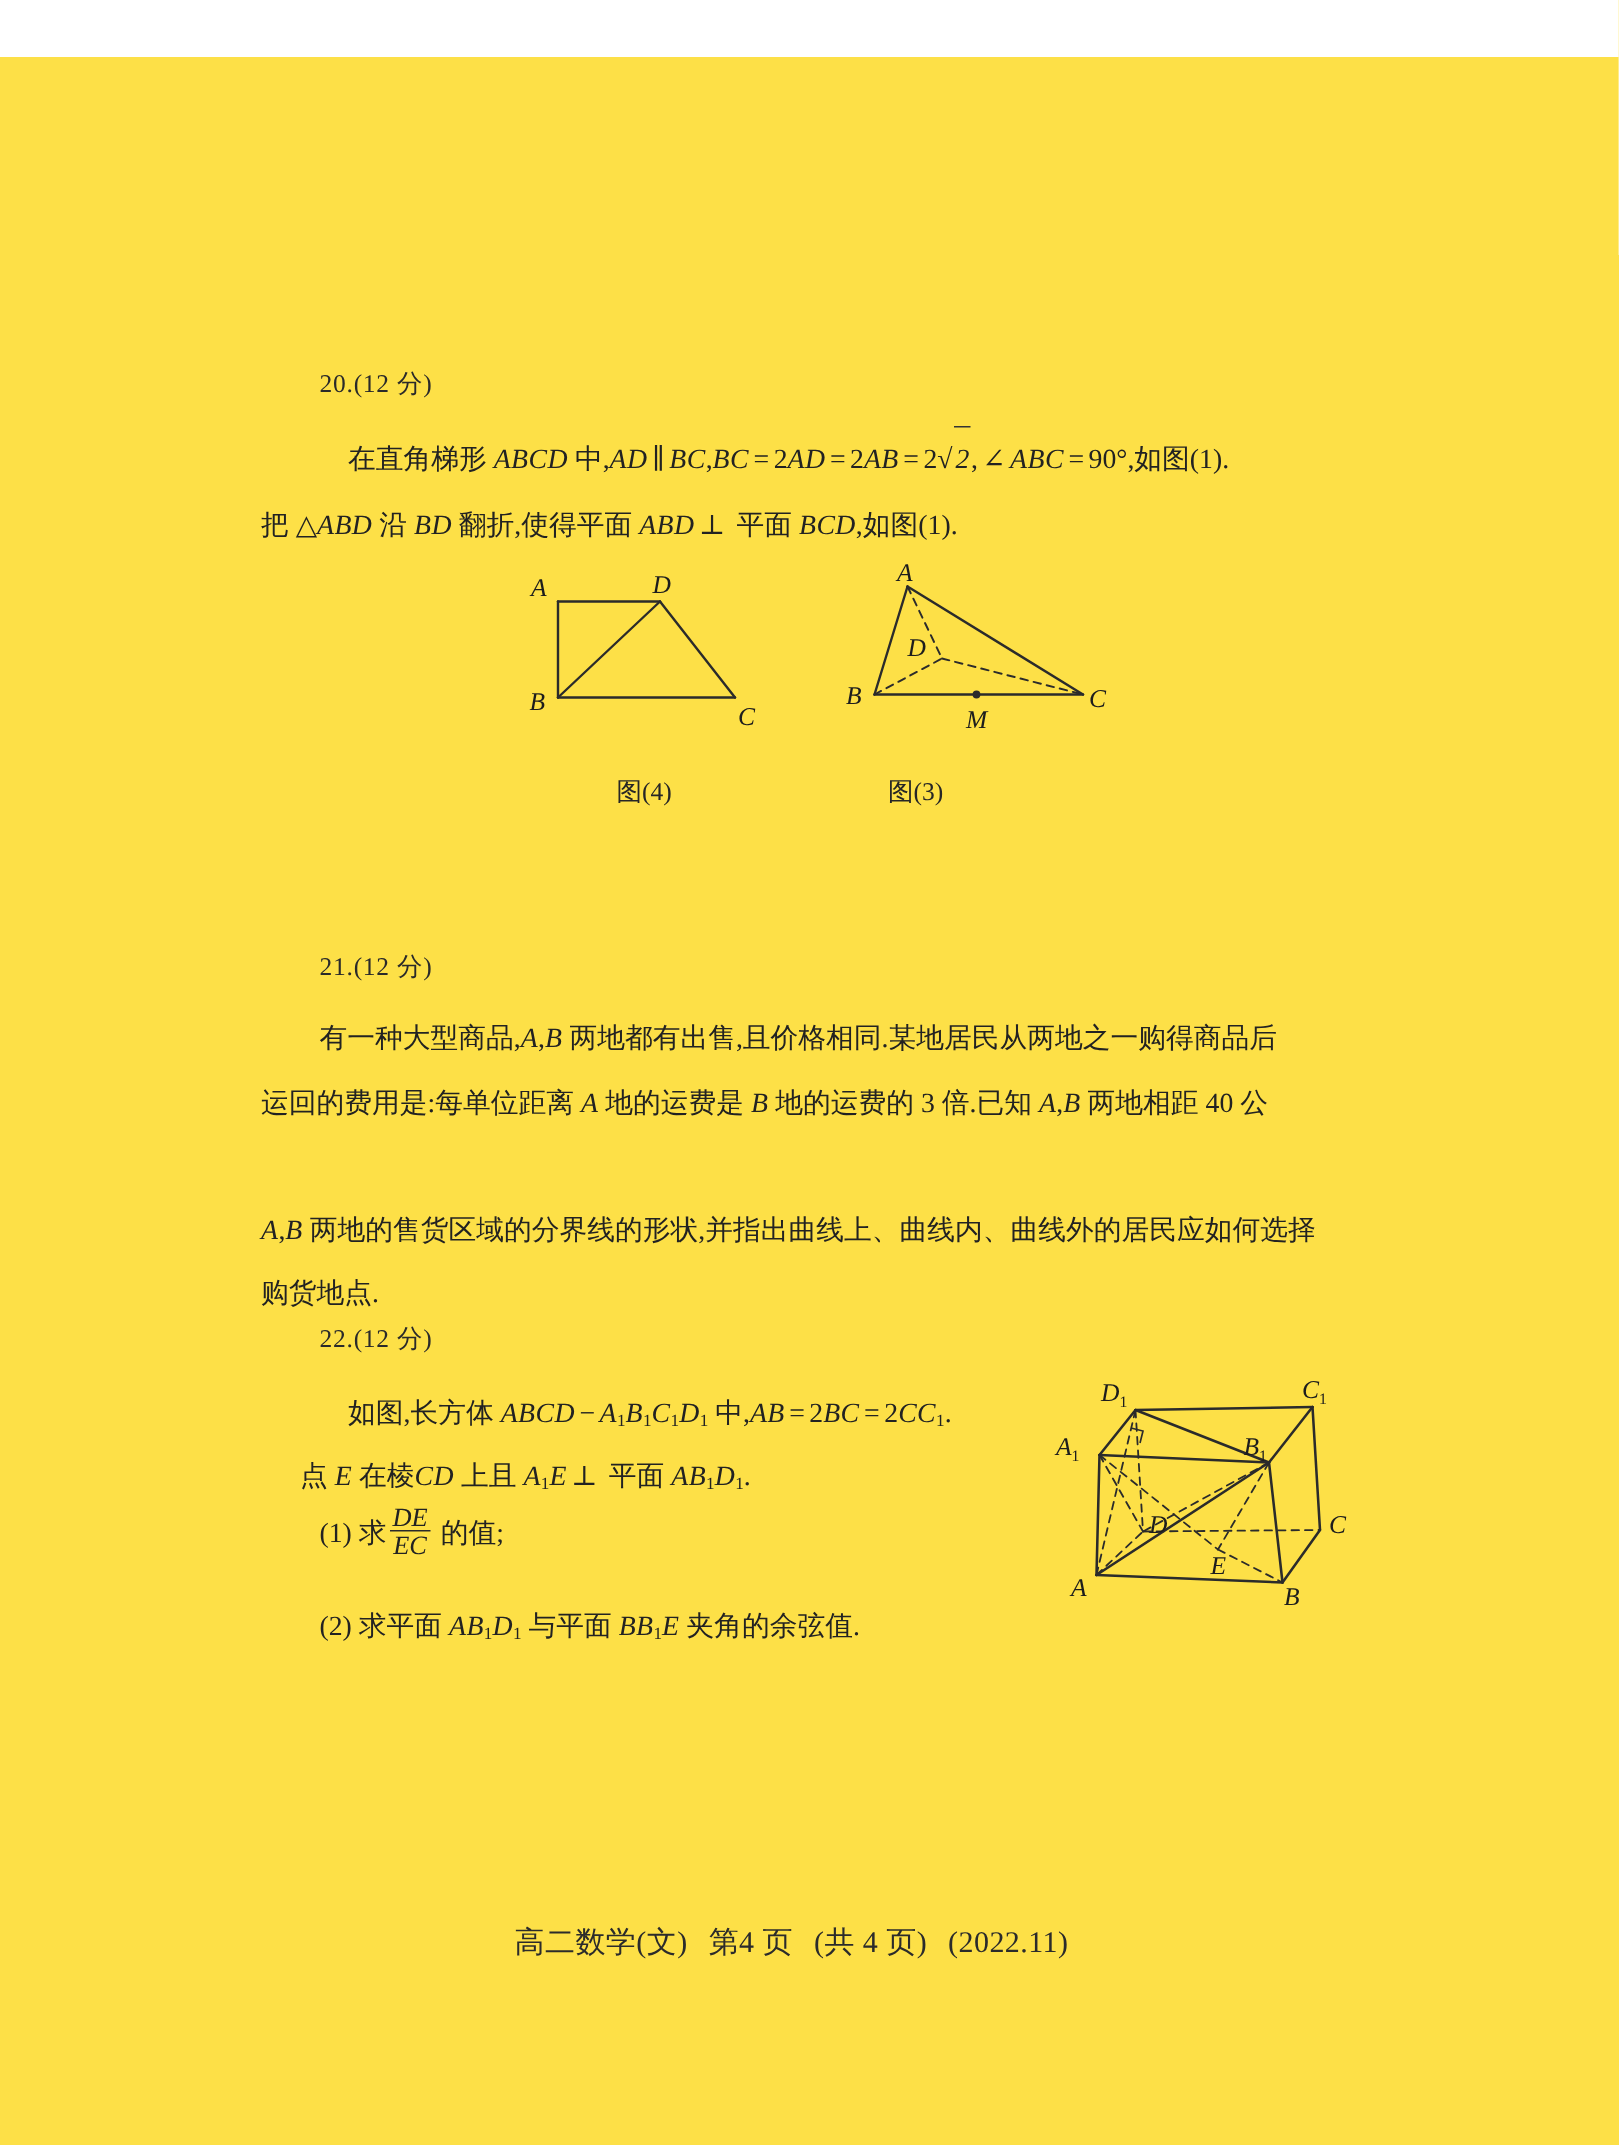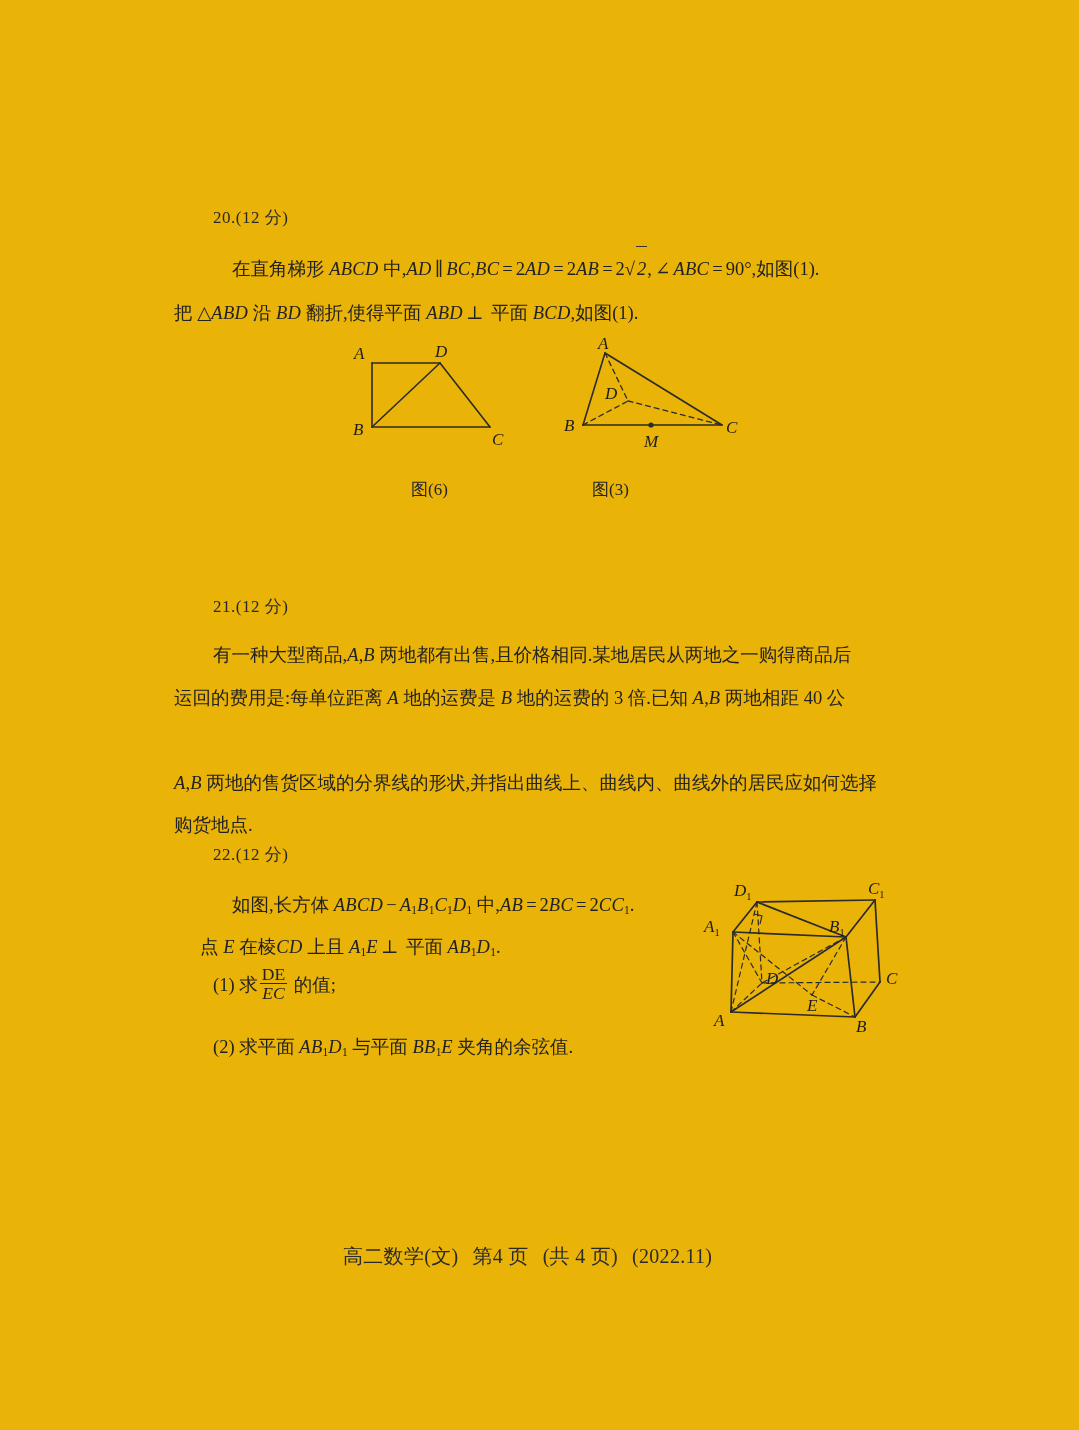--- a/index.html
+++ b/index.html
@@ -11,21 +11,22 @@
     width: 1079px;
     height: 1430px;
     position: relative;
     font-family: "Liberation Serif", "DejaVu Serif", serif;
     color: #1b1b1b;
     overflow: hidden;
   }
   .page {
     position: absolute;
     inset: 0;
-    background: #eab308;
+    background: #fde047;
+    margin-top: 38px;
   }
 
   
   .qnum {
     position: absolute;
     font-size: 17px;
     letter-spacing: .5px;
     color: #2a2a2a;
     white-space: nowrap;
   }
@@ -62,21 +63,21 @@
   }
   .radical { font-style: normal; }
   .frac {
     display: inline-block;
     vertical-align: -0.48em;
     text-align: center;
     font-size: .95em;
     line-height: 1.06;
     margin: 0 2px;
   }
-  .frac .num { display: block; border-bottom: 1.2px solid #2a2a2a; padding: 0 2px; }
+  .frac .num { display: block; border-bottom: 1.2px solid #2a2a2a; padding: 0 2px; font-style: italic; }
   .frac .den { display: block; padding: 0 2px; font-style: italic; }
 
   
   .figbox { position: absolute; }
   .figcap {
     position: absolute;
     font-size: 17px;
     color: #262626;
     white-space: nowrap;
   }
@@ -144,21 +145,21 @@
       </g>
       <circle cx="95" cy="90" r="2.6" fill="#2b2b2b"></circle>
       <text class="vlabel" x="42" y="14">A</text>
       <text class="vlabel" x="49" y="64">D</text>
       <text class="vlabel" x="8" y="96">B</text>
       <text class="vlabel" x="170" y="98">C</text>
       <text class="vlabel" x="88" y="112">M</text>
     </svg>
   </div>
 
-  <div class="figcap" style="left:411px; top:478px;">图(6)</div>
+  <div class="figcap" style="left:411px; top:478px;">图(4)</div>
   <div class="figcap" style="left:592px; top:478px;">图(3)</div>
 
 
 
   <div class="qnum" style="left:213px; top:595px;">21.(12 分)</div>
 
   <div class="para" style="left:213px; top:633px;">
     <span>有一种大型商品,</span><span class="mi">A</span><span>,</span><span class="mi">B</span><span> 两地都有出售,且价格相同.某地居民从两地之一购得商品后</span>
   </div>
 

